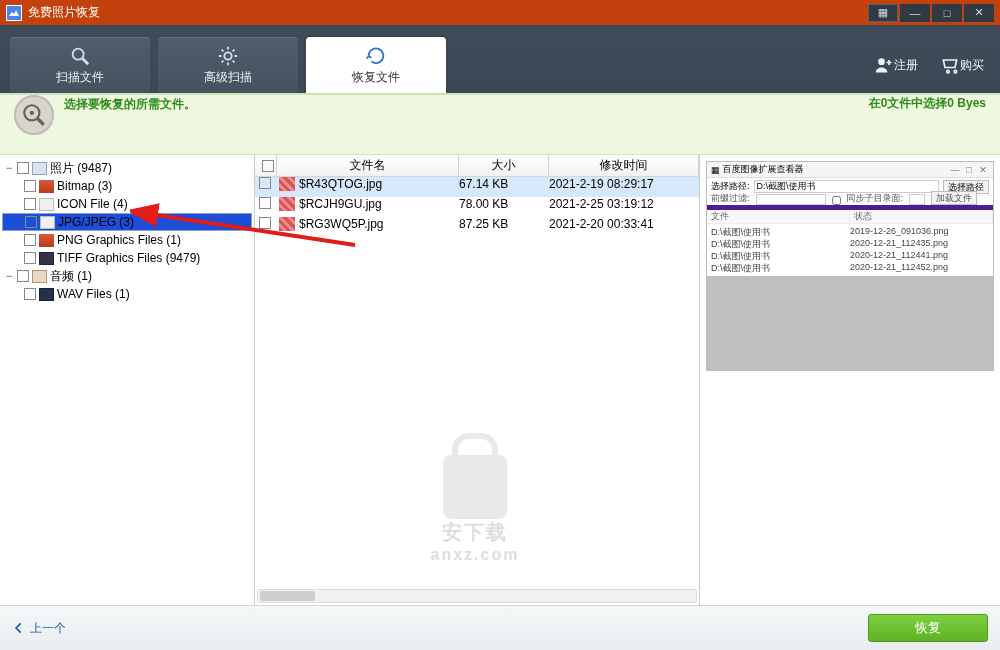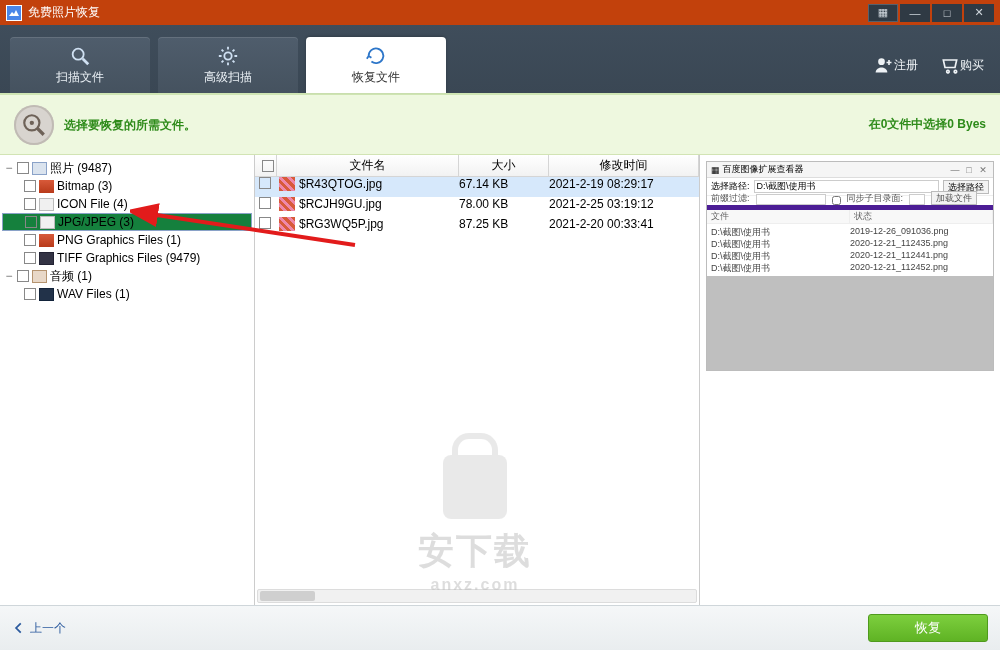--- a/index.html
+++ b/index.html
@@ -19,34 +19,34 @@
   .tab { width:140px; height:56px; border-radius:4px 4px 0 0; background:linear-gradient(#4f5d6c,#45525f); display:flex; flex-direction:column; align-items:center; justify-content:center; font-size:12px; gap:2px; cursor:pointer; color:#eaf0f5; box-shadow:inset 0 1px 0 rgba(255,255,255,.12);}
   .tab.active { background:#fff; color:#333; box-shadow:0 -1px 3px rgba(0,0,0,.2);}
   .tab svg { width:22px; height:22px; }
   .tab.active svg { color:#2d76c9; }
   .tab:not(.active) svg { color:#cfe0f2; }
   .hdr-right { margin-left:auto; display:flex; gap:22px; align-items:center; height:56px; padding-right:6px;}
   .hdr-btn { display:flex; align-items:center; font-size:12px; color:#eef2f5; cursor:pointer;}
   .hdr-btn svg { width:20px; height:20px;}
 
   
-  .instruct { background:#eef8df; border-bottom:1px solid #d2e4b4; height:60px; display:flex; align-items:center; padding:0 14px; gap:10px;}
+  .instruct { background:#eef8df; border-bottom:1px solid #d2e4b4; height:60px; display:flex; padding:0 14px; gap:10px;}
   .instruct-icon { width:40px; height:40px; border-radius:50%; background:#d8d4cf; display:flex; align-items:center; justify-content:center; box-shadow:inset 0 0 0 2px #c0bbb4;}
   .instruct-icon svg{width:26px;height:26px;color:#6e6258;}
   .instruct-text { font-size:12px; line-height:18px; }
   .instruct-text .l1 { color:#2e8b1a; font-weight:bold; }
   .instruct-text .num { color:#2e8b1a; font-weight:bold; }
   .instruct-right { margin-left:auto; font-size:12px; color:#2e8b1a; font-weight:bold; }
 
   
   .main { display:flex; height:450px; }
   .sidebar { width:255px; border-right:1px solid #ccc; padding:4px 2px; font-size:12px; overflow:hidden;}
   .tree-row { display:flex; align-items:center; height:18px; gap:3px; padding-left:2px; white-space:nowrap; cursor:pointer;}
   .tree-row.l2 { padding-left:22px;}
-  .tree-row.sel { background:#15803d; border:1px solid #8aa2c8; }
+  .tree-row.sel { background:#1d4ed8; border:1px solid #8aa2c8; }
   .exp { width:10px; text-align:center; color:#777;}
   .chk { width:12px; height:12px; border:1px solid #888;}
   .tico { width:15px; height:13px; display:inline-block;}
   .tico.photo { background:#dae3ee; border:1px solid #8aa2c8;}
   .tico.audio { background:#e8d8c8; border:1px solid #b59470;}
   .tico.bmp { background:linear-gradient(#d85a3a,#b83a1a);}
   .tico.icon { background:#f0f0f0; border:1px solid #bbb;}
   .tico.jpg { background:#f0f0f0; border:1px solid #bbb;}
   .tico.png { background:linear-gradient(#d85a3a,#b83a1a);}
   .tico.tiff { background:#334; border:1px solid #223;}
@@ -82,21 +82,21 @@
   .pvlist .r span{flex:1;}
   .pvbody { flex:1; background:#bfbfbf;}
 
   
   .arrow { position:absolute; pointer-events:none; }
 
   
   .wm { position:absolute; left:380px; top:300px; width:190px; opacity:.5; text-align:center; color:#bdbdbd; font-weight:bold;}
   .wm .lock{width:64px;height:64px;margin:0 auto;background:#d5d5d5;border-radius:8px;position:relative;}
   .wm .lock:before{content:"";position:absolute;width:34px;height:20px;border:6px solid #d5d5d5;border-bottom:none;border-radius:17px 17px 0 0;top:-22px;left:9px;}
-  .wm .t1{font-size:36px;letter-spacing:2px;margin-top:8px;}
+  .wm .t1{font-size:20px;letter-spacing:2px;margin-top:0;}
   .wm .t2{font-size:16px;letter-spacing:2px;}
 
   
   .footer { height:45px; background:linear-gradient(#f5f7f8,#e9edef); border-top:1px solid #cfd6da; display:flex; align-items:center; padding:0 12px;}
   .prev { display:flex; align-items:center; gap:4px; color:#2b5a9e; font-size:12px; cursor:pointer;}
   .prev svg{width:14px;height:14px;}
   .recover { margin-left:auto; width:120px; height:28px; background:linear-gradient(#7dcf3e,#5fb324); color:#fff; font-size:13px; border:1px solid #4f9a1d; border-radius:3px; cursor:pointer;}
 </style>
 </head>
 <body>

